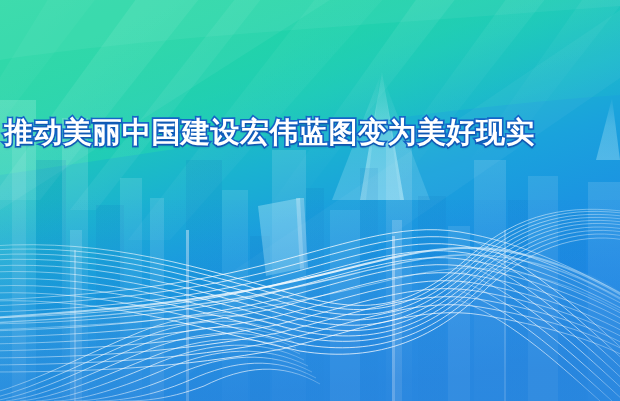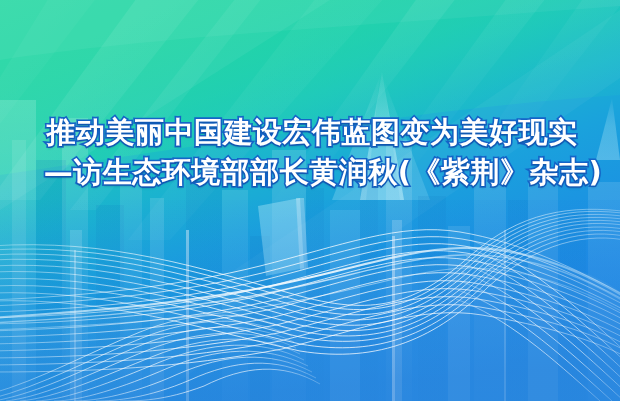--- a/index.html
+++ b/index.html
@@ -26,21 +26,20 @@
     width: 620px;
     height: 401px;
     display: block;
   }
 
   #title-block {
     position: absolute;
     left: 0;
     top: 118px;
     width: 620px;
-    text-align: center;
     z-index: 40;
     pointer-events: none;
   }
 
   .title-line {
     display: block;
     white-space: nowrap;
     font-family: "DejaVu Sans", "Liberation Sans", sans-serif;
     font-weight: bold;
     color: #ffffff;
@@ -271,16 +270,15 @@
       <path d="M-10,318 C80,312 160,306 250,290 C340,274 400,250 460,248 C520,246 578,268 630,300" stroke-width="2.1" opacity="0.95"></path>
       <path d="M-10,323 C80,318 160,312 252,296 C342,280 402,257 462,255 C522,253 580,274 630,305" stroke-width="1.4" opacity="0.75"></path>
       <path d="M-10,330 C90,326 190,320 280,304 C370,288 420,268 470,268 C525,268 582,288 630,316" stroke-width="1.1" opacity="0.55"></path>
     </g>
 
     <path d="M-10,320 C100,312 200,300 300,284 C400,268 470,246 540,260 C590,270 615,286 630,300 L630,401 L-10,401 Z" fill="#ffffff" opacity="0.05"></path>
   </svg>
 
   <div id="title-block">
     <span class="title-line title-line-1">推动美丽中国建设宏伟蓝图变为美好现实</span>
-    <span class="title-line title-line-2">—访生态环境部部长黄润秋(《紫荆》杂志)</span>
   </div>
 
 </div>
 
 </body></html>

